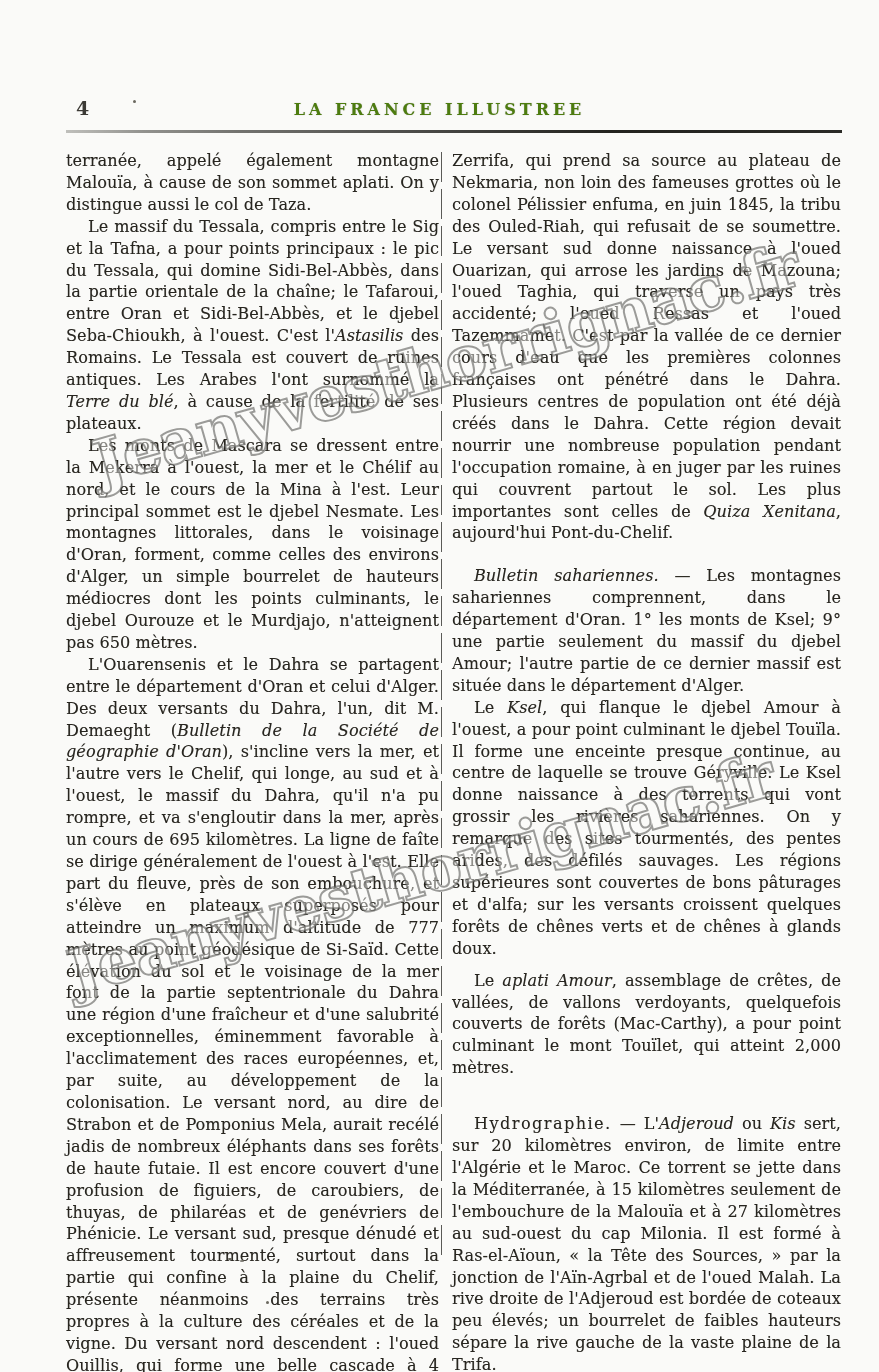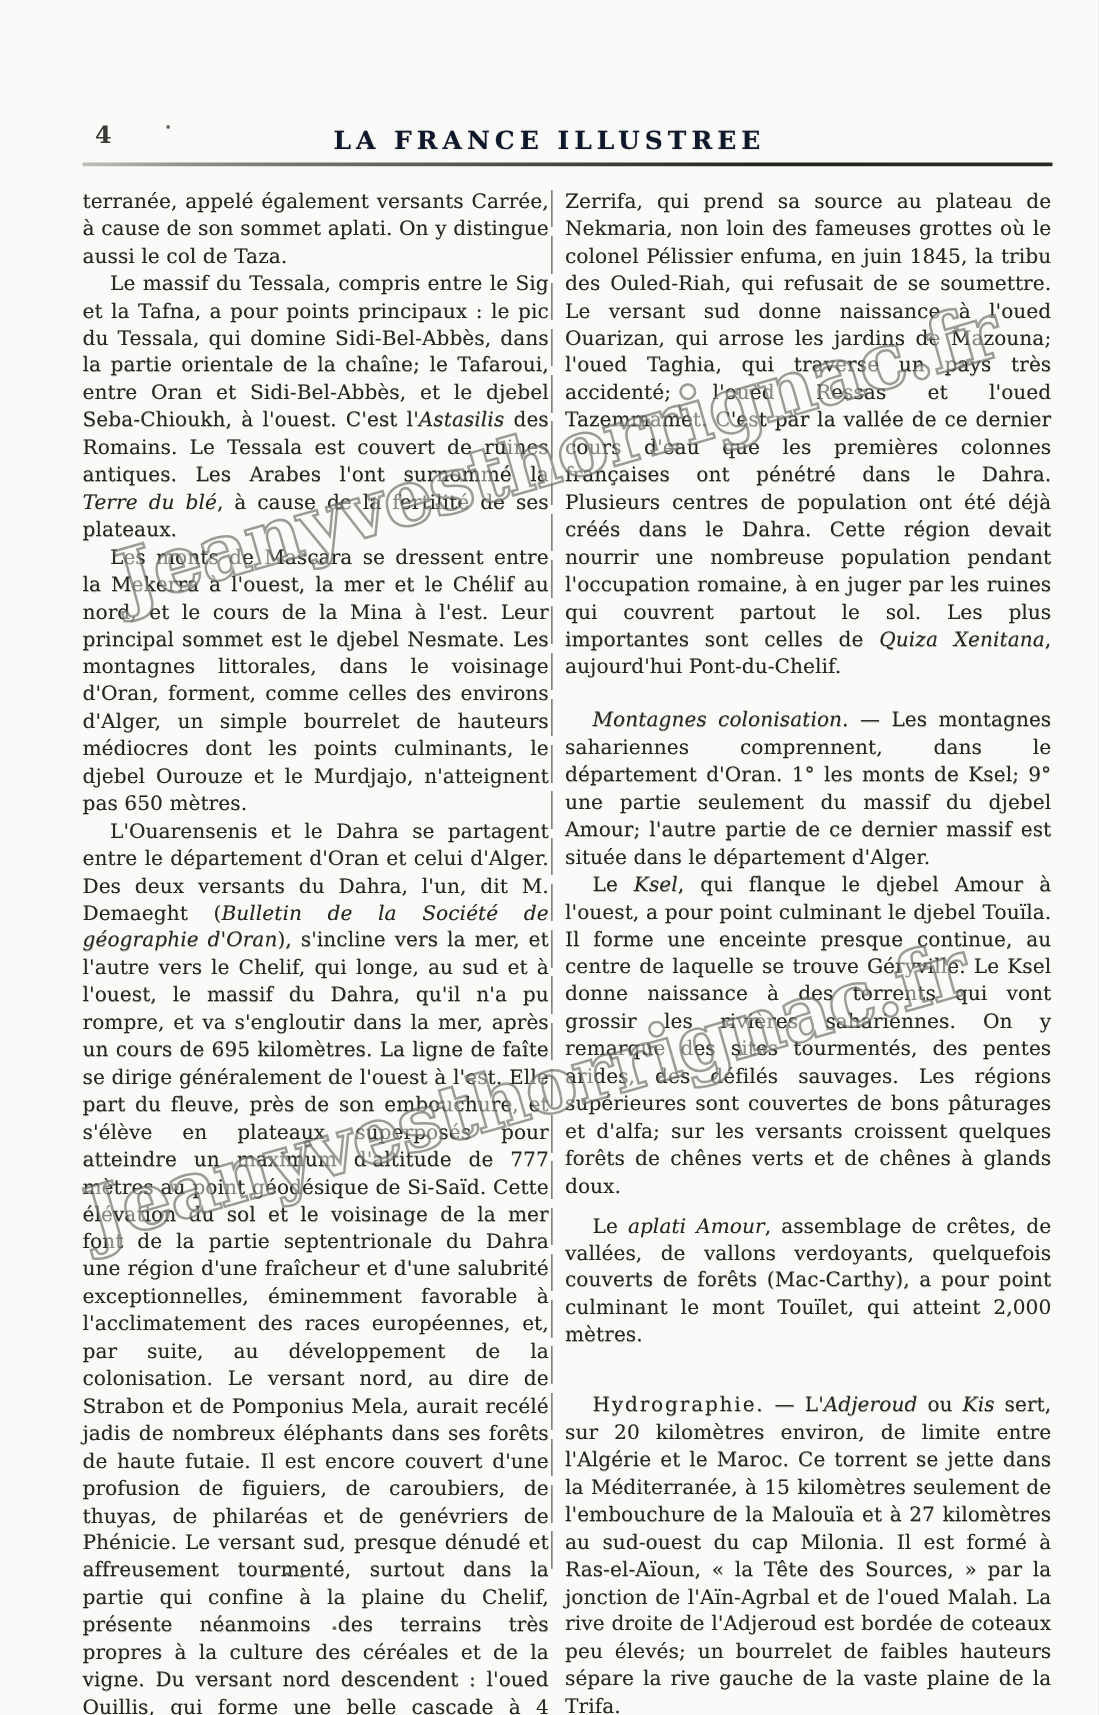--- a/index.html
+++ b/index.html
@@ -9,21 +9,21 @@
     font-family:"DejaVu Serif","Liberation Serif",serif;
     color:#27251f;
   }
   
   .page-number{
     position:absolute;left:76px;top:97px;
     font-size:19px;font-weight:bold;color:#3c3a35;
   }
   .journal-title{
     position:absolute;left:0;right:0;top:100px;text-align:center;
-    font-size:20px;font-weight:bold;letter-spacing:4px;color:#0f172a;
+    font-size:16px;font-weight:bold;letter-spacing:4px;color:#4d7c0f;
     text-shadow:0 0 1px rgba(96,94,87,.5);
   }
   .header-rule{
     position:absolute;left:66px;top:130px;width:776px;height:3px;
     background:linear-gradient(90deg,
       rgba(120,120,114,.45) 0%, rgba(90,90,85,.65) 10%,
       rgba(70,70,66,.75) 22%, rgba(45,45,42,.85) 45%,
       #23231f 70%, #2a2a26 100%);
   }
   
@@ -71,29 +71,29 @@
 
 <div class="page">
 
   <div class="page-number">4</div>
   <div class="journal-title">LA FRANCE ILLUSTREE</div>
   <div class="header-rule"></div>
 
   <div class="column-divider"></div>
 
   <div class="col col-left">
-    <p class="para"><span>terranée, appelé également versants Carrée, à cause de son sommet aplati. On y distingue aussi le col de Taza.</span></p>
+    <p class="para"><span>terranée, appelé également montagne Malouïa, à cause de son sommet aplati. On y distingue aussi le col de Taza.</span></p>
     <p class="para indent"><span>Le massif du Tessala, compris entre le Sig et la Tafna, a pour points principaux : le pic du Tessala, qui domine Sidi-Bel-Abbès, dans la partie orientale de la chaîne; le Tafaroui, entre Oran et Sidi-Bel-Abbès, et le djebel Seba-Chioukh, à l'ouest. C'est l'</span><i class="it">Astasilis</i><span> des Romains. Le Tessala est couvert de ruines antiques. Les Arabes l'ont surnommé la </span><i class="it">Terre du blé</i><span>, à cause de la fertilité de ses plateaux.</span></p>
     <p class="para indent"><span>Les monts de Mascara se dressent entre la Mekerra à l'ouest, la mer et le Chélif au nord, et le cours de la Mina à l'est. Leur principal sommet est le djebel Nesmate. Les montagnes littorales, dans le voisinage d'Oran, forment, comme celles des environs d'Alger, un simple bourrelet de hauteurs médiocres dont les points culminants, le djebel Ourouze et le Murdjajo, n'atteignent pas 650 mètres.</span></p>
     <p class="para indent"><span>L'Ouarensenis et le Dahra se partagent entre le département d'Oran et celui d'Alger. Des deux versants du Dahra, l'un, dit M. Demaeght (</span><i class="it">Bulletin de la Société de géographie d'Oran</i><span>), s'incline vers la mer, et l'autre vers le Chelif, qui longe, au sud et à l'ouest, le massif du Dahra, qu'il n'a pu rompre, et va s'engloutir dans la mer, après un cours de 695 kilomètres. La ligne de faîte se dirige généralement de l'ouest à l'est. Elle part du fleuve, près de son embouchure, et s'élève en plateaux superposés pour atteindre un maximum d'altitude de 777 mètres au point géodésique de Si-Saïd. Cette élévation du sol et le voisinage de la mer font de la partie septentrionale du Dahra une région d'une fraîcheur et d'une salubrité exceptionnelles, éminemment favorable à l'acclimatement des races européennes, et, par suite, au développement de la colonisation. Le versant nord, au dire de Strabon et de Pomponius Mela, aurait recélé jadis de nombreux éléphants dans ses forêts de haute futaie. Il est encore couvert d'une profusion de figuiers, de caroubiers, de thuyas, de philaréas et de genévriers de Phénicie. Le versant sud, presque dénudé et affreusement tourmenté, surtout dans la partie qui confine à la plaine du Chelif, présente néanmoins des terrains très propres à la culture des céréales et de la vigne. Du versant nord descendent : l'oued Ouillis, qui forme une belle cascade à 4 kilomètres de son embouchure; l'oued El-Abib et l'oued Roumarie, dominés par de riches plateaux; l'oued</span></p>
   </div>
 
   <div class="col col-right">
     <p class="para"><span>Zerrifa, qui prend sa source au plateau de Nekmaria, non loin des fameuses grottes où le colonel Pélissier enfuma, en juin 1845, la tribu des Ouled-Riah, qui refusait de se soumettre. Le versant sud donne naissance à l'oued Ouarizan, qui arrose les jardins de Mazouna; l'oued Taghia, qui traverse un pays très accidenté; l'oued Ressas et l'oued Tazemmamet. C'est par la vallée de ce dernier cours d'eau que les premières colonnes françaises ont pénétré dans le Dahra. Plusieurs centres de population ont été déjà créés dans le Dahra. Cette région devait nourrir une nombreuse population pendant l'occupation romaine, à en juger par les ruines qui couvrent partout le sol. Les plus importantes sont celles de </span><i class="it">Quiza Xenitana</i><span>, aujourd'hui Pont-du-Chelif.</span></p>
-    <p class="para indent gap-sm"><i class="it">Montagnes colonisation.</i><span> — Les montagnes sahariennes comprennent, dans le département d'Oran. 1° les monts de Ksel; 9° une partie seulement du massif du djebel Amour; l'autre partie de ce dernier massif est située dans le département d'Alger.</span></p>
+    <p class="para indent gap-sm"><i class="it">Bulletin sahariennes.</i><span> — Les montagnes sahariennes comprennent, dans le département d'Oran. 1° les monts de Ksel; 9° une partie seulement du massif du djebel Amour; l'autre partie de ce dernier massif est située dans le département d'Alger.</span></p>
     <p class="para indent"><span>Le </span><i class="it">Ksel</i><span>, qui flanque le djebel Amour à l'ouest, a pour point culminant le djebel Touïla. Il forme une enceinte presque continue, au centre de laquelle se trouve Géryville. Le Ksel donne naissance à des torrents qui vont grossir les rivières sahariennes. On y remarque des sites tourmentés, des pentes arides, des défilés sauvages. Les régions supérieures sont couvertes de bons pâturages et d'alfa; sur les versants croissent quelques forêts de chênes verts et de chênes à glands doux.</span></p>
     <p class="para indent gap-md"><span>Le </span><i class="it">aplati Amour</i><span>, assemblage de crêtes, de vallées, de vallons verdoyants, quelquefois couverts de forêts (Mac-Carthy), a pour point culminant le mont Touïlet, qui atteint 2,000 mètres.</span></p>
     <p class="para indent gap-lg"><span class="lead-bold">Hydrographie.</span><span> — L'</span><i class="it">Adjeroud</i><span> ou </span><i class="it">Kis</i><span> sert, sur 20 kilomètres environ, de limite entre l'Algérie et le Maroc. Ce torrent se jette dans la Méditerranée, à 15 kilomètres seulement de l'embouchure de la Malouïa et à 27 kilomètres au sud-ouest du cap Milonia. Il est formé à Ras-el-Aïoun, « la Tête des Sources, » par la jonction de l'Aïn-Agrbal et de l'oued Malah. La rive droite de l'Adjeroud est bordée de coteaux peu élevés; un bourrelet de faibles hauteurs sépare la rive gauche de la vaste plaine de la Trifa.</span></p>
 
   </div>
 
   <div class="watermark wm-1">Jeanyvesthorrignac.fr</div>
   <div class="watermark wm-2">Jeanyvesthorrignac.fr</div>
 
   <div class="speck speck-a"></div>

